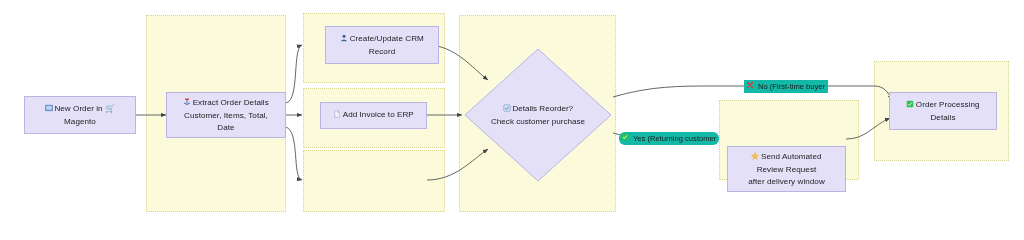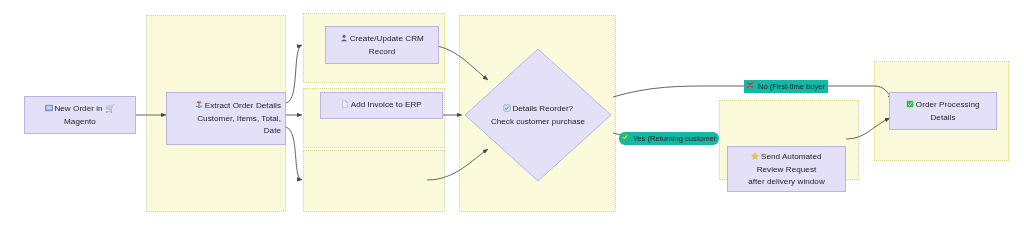--- a/index.html
+++ b/index.html
@@ -149,21 +149,21 @@
             <rect x="0.5" y="2.5" width="15" height="11" rx="1.2" fill="#6f9fd8" stroke="#3e6ea8" stroke-width="1"></rect>
             <rect x="2.6" y="5" width="10.8" height="2.2" fill="#ffffff"></rect>
             <rect x="2.6" y="8.4" width="10.8" height="2.6" fill="#cfe2f5"></rect>
           </svg>
         </span><span>New Order in 🛒</span>
       </div>
       <div>Magento</div>
     </div>
   </div>
 
-  <div class="node" style="left:166px; top:92px; width:120px; height:53px;text-align:right;">
+  <div class="node" style="left:166px; top:92px; width:120px; height:46px;">
     <div class="inner">
       <div>
         <span class="ico">
           <svg width="8" height="8" viewBox="0 0 16 16">
             <rect x="4" y="1" width="8" height="3" fill="#d94a3d"></rect>
             <rect x="7" y="4" width="2" height="7" fill="#3b6fb5"></rect>
             <path d="M2,10 Q8,16 14,10" stroke="#3b6fb5" stroke-width="2" fill="none"></path>
           </svg>
         </span><span>Extract Order Details</span>
       </div>
@@ -179,21 +179,21 @@
           <svg width="8" height="8" viewBox="0 0 16 16">
             <circle cx="8" cy="4.3" r="3" fill="#3f5f87"></circle>
             <path d="M1.5,14.5 Q8,7.5 14.5,14.5 z" fill="#3f5f87"></path>
           </svg>
         </span><span>Create/Update CRM</span>
       </div>
       <div>Record</div>
     </div>
   </div>
 
-  <div class="node" style="left:320px; top:92px; width:123px; height:27px;">
+  <div class="node" style="left:320px; top:102px; width:107px; height:27px;">
     <div class="inner">
       <div>
         <span class="ico">
           <svg width="8" height="8" viewBox="0 0 16 16">
             <path d="M3.5,1.5 H9.5 L12.5,4.6 V14.5 H3.5 z" fill="#f3f2fb" stroke="#9a97b8" stroke-width="1"></path>
             <path d="M9.5,1.5 V4.6 H12.5" fill="none" stroke="#9a97b8" stroke-width="1"></path>
           </svg>
         </span><span>Add Invoice to ERP</span>
       </div>
     </div>

